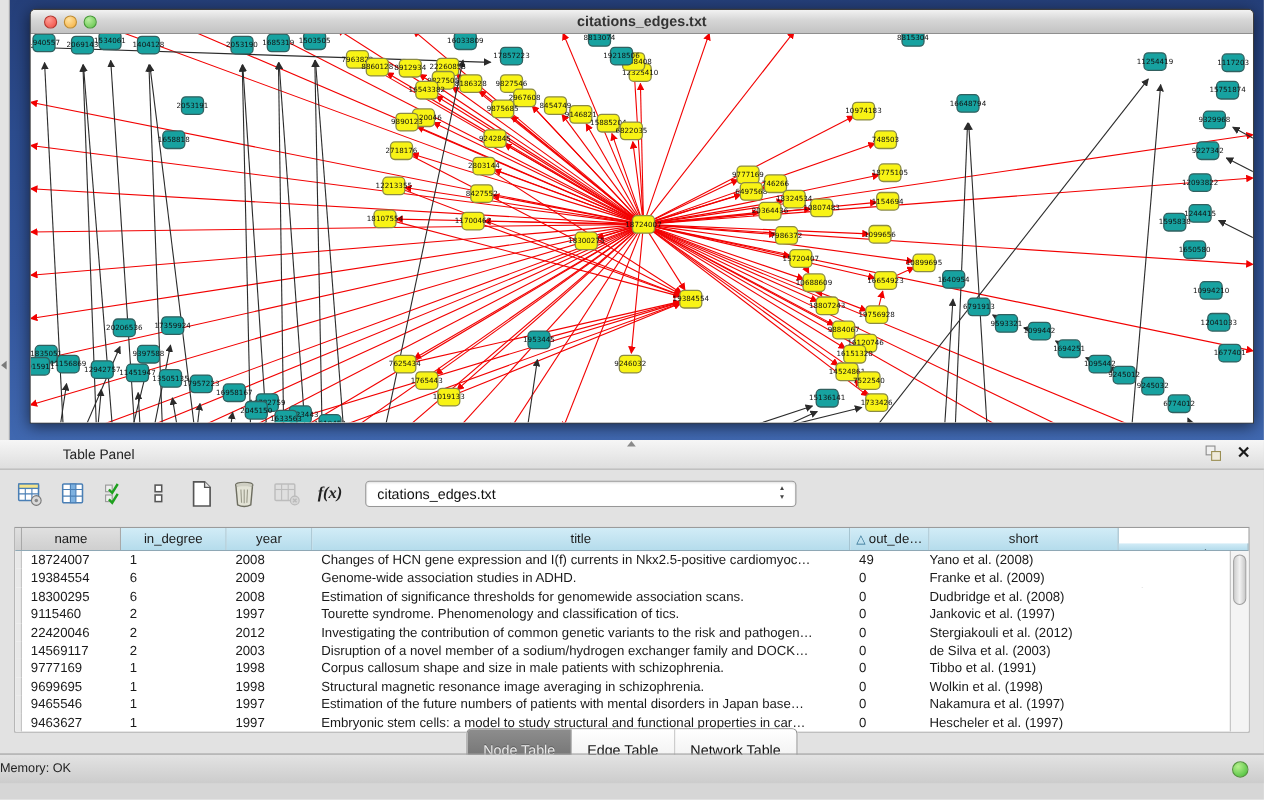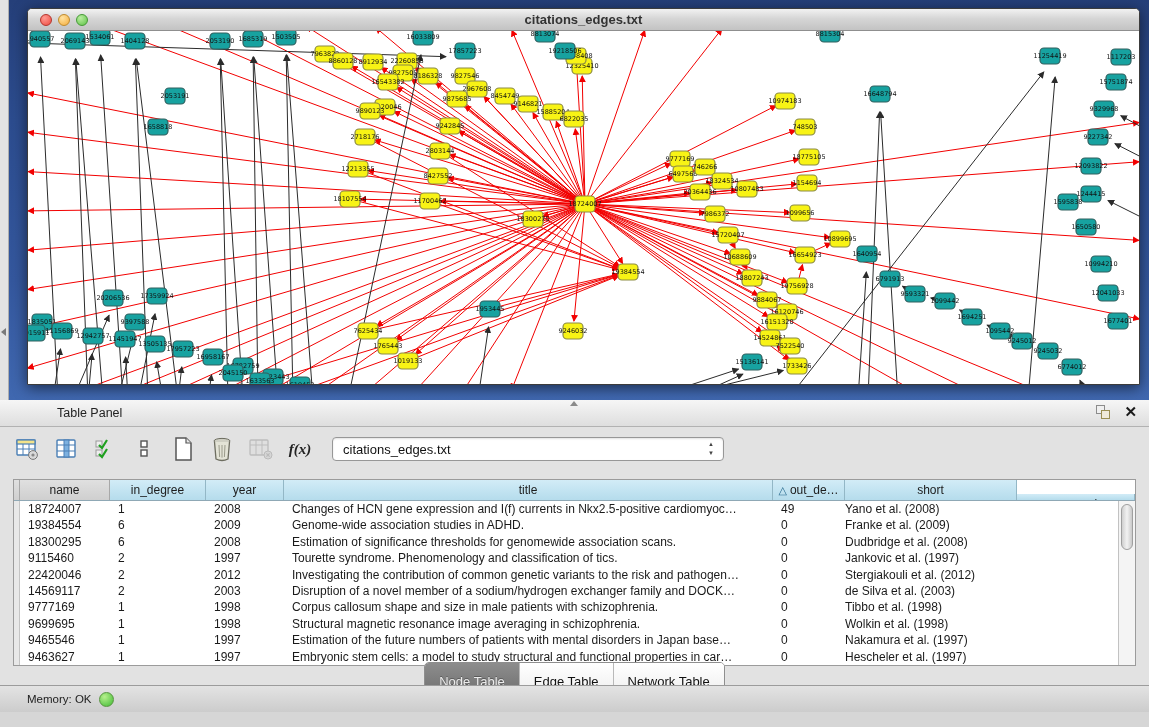--- a/index.html
+++ b/index.html
@@ -78,21 +78,21 @@
 
   .tabbar { position:absolute; left:0; right:0; bottom:4px; height:25px; display:flex; justify-content:center; align-items:center; }
   .seg { display:flex; border:1px solid #8e8e8e; border-radius:5px; overflow:hidden; background:#fdfdfd; box-shadow:0 1px 1px rgba(255,255,255,.8); }
   .seg-btn { font-size:13px; padding:11px 14px; color:#111; background:linear-gradient(180deg,#ffffff,#ececec); border-right:1px solid #b9b9b9; }
   .seg-btn:last-child { border-right:none; }
   .seg-btn.selected { background:linear-gradient(180deg,#8d8d8d,#6b6b6b); color:#ececec; text-shadow:0 -1px 0 rgba(0,0,0,.3); }
 
   
   .statusbar { position:absolute; left:0; bottom:0; width:1149px; height:27px;
     background:linear-gradient(180deg,#e3e3e3,#cccccc); border-top:1px solid #9c9c9c;
-    display:flex; align-items:center; justify-content:flex-start; padding-right:14px; gap:7px;padding-left:27px; }
+    display:flex; align-items:center; justify-content:space-between; padding-right:14px; gap:7px; }
   .mem-label { font-size:11.5px; color:#222; }
   .mem-dot { width:15px; height:15px; border-radius:50%; border:1px solid #57953f;
     background:radial-gradient(circle at 35% 30%, #b7f08e, #3fba33); }
 </style>
 </head>
 <body>
 
 <div class="screen">
 
   <div class="side-strip">
@@ -867,21 +867,21 @@
               <div class="td c6 center">de Silva et al. (2003)</div>
               <div class="td c7">5.3E-5</div>
             </div>
             <div class="tr">
               <div class="td c0"></div>
               <div class="td c1">9777169</div>
               <div class="td c2">1</div>
               <div class="td c3">1998</div>
               <div class="td c4">Corpus callosum shape and size in male patients with schizophrenia.</div>
               <div class="td c5">0</div>
-              <div class="td c6 center">Tibbo et al. (1998)</div>
+              <div class="td c6 center">Tibbo et al. (1991)</div>
               <div class="td c7">5.3E-5</div>
             </div>
             <div class="tr">
               <div class="td c0"></div>
               <div class="td c1">9699695</div>
               <div class="td c2">1</div>
               <div class="td c3">1998</div>
               <div class="td c4">Structural magnetic resonance image averaging in schizophrenia.</div>
               <div class="td c5">0</div>
               <div class="td c6 center">Wolkin et al. (1998)</div>

